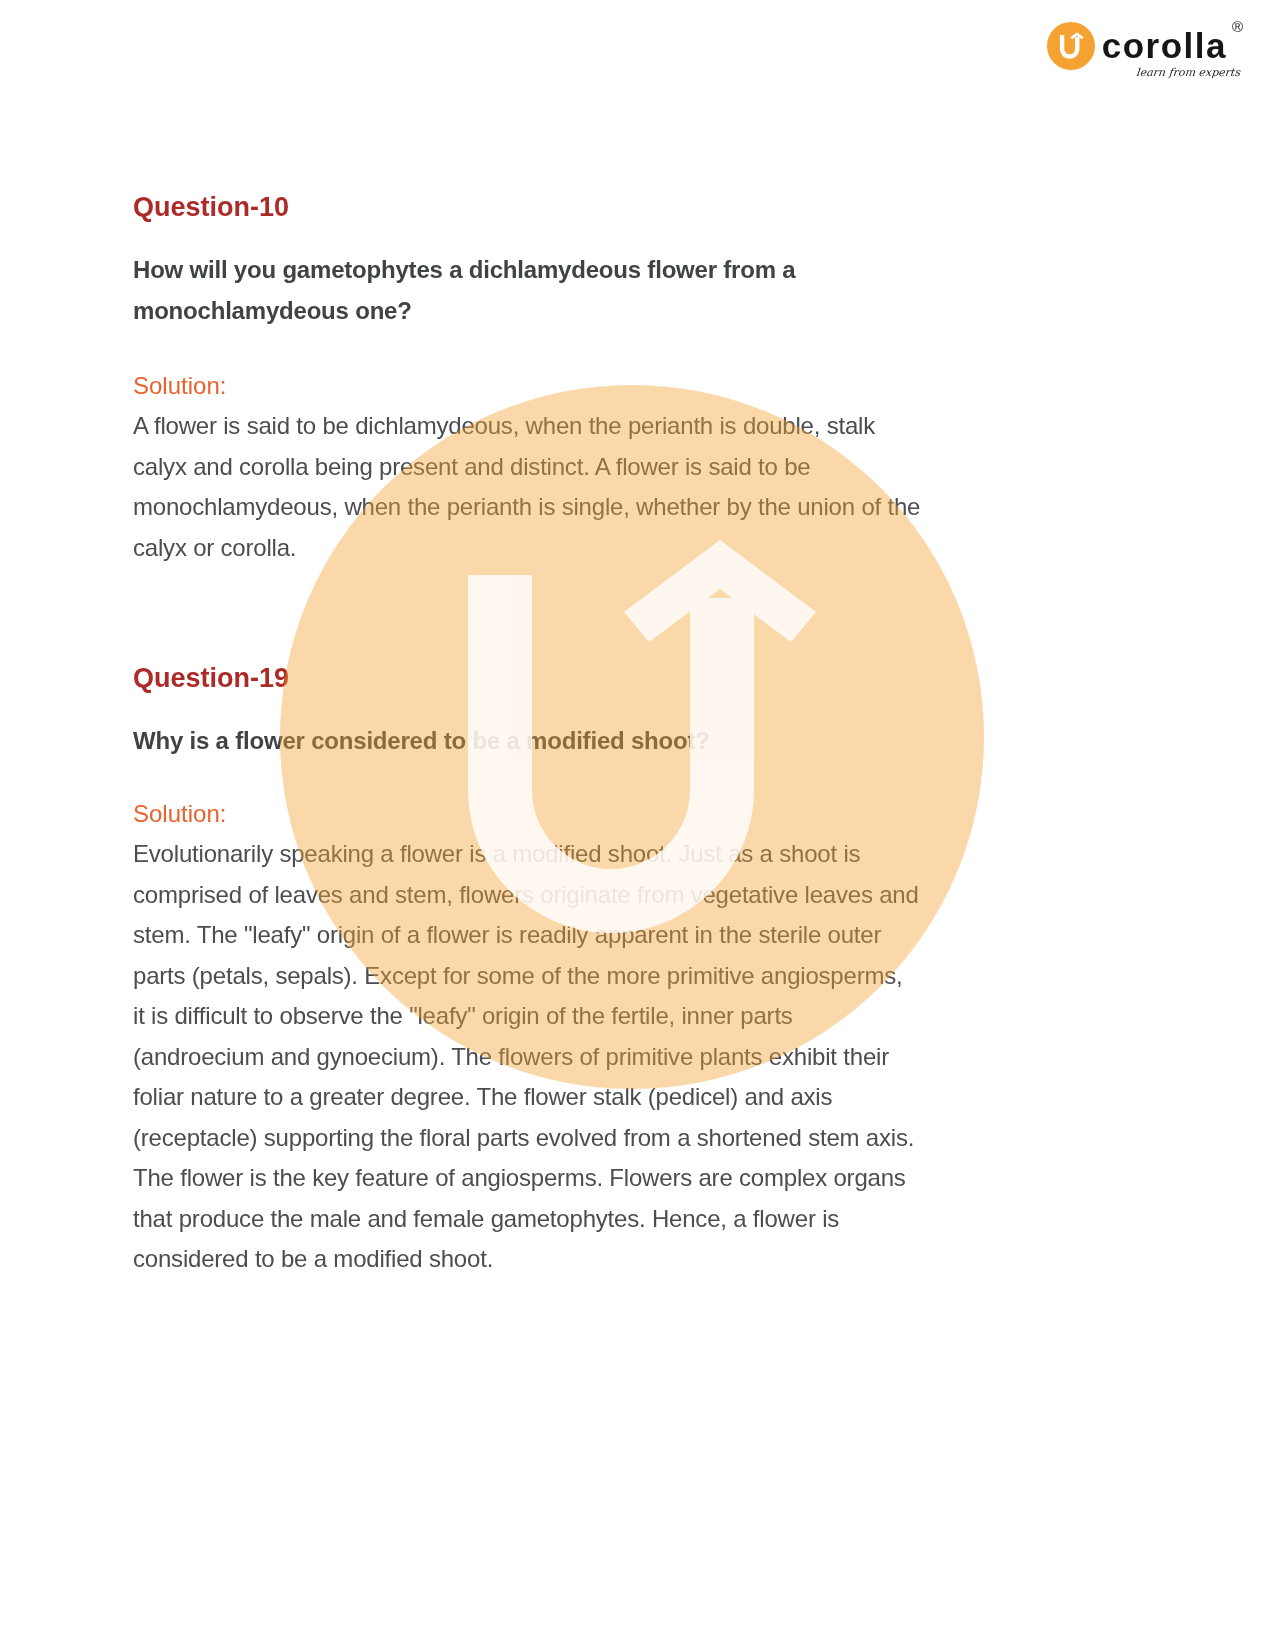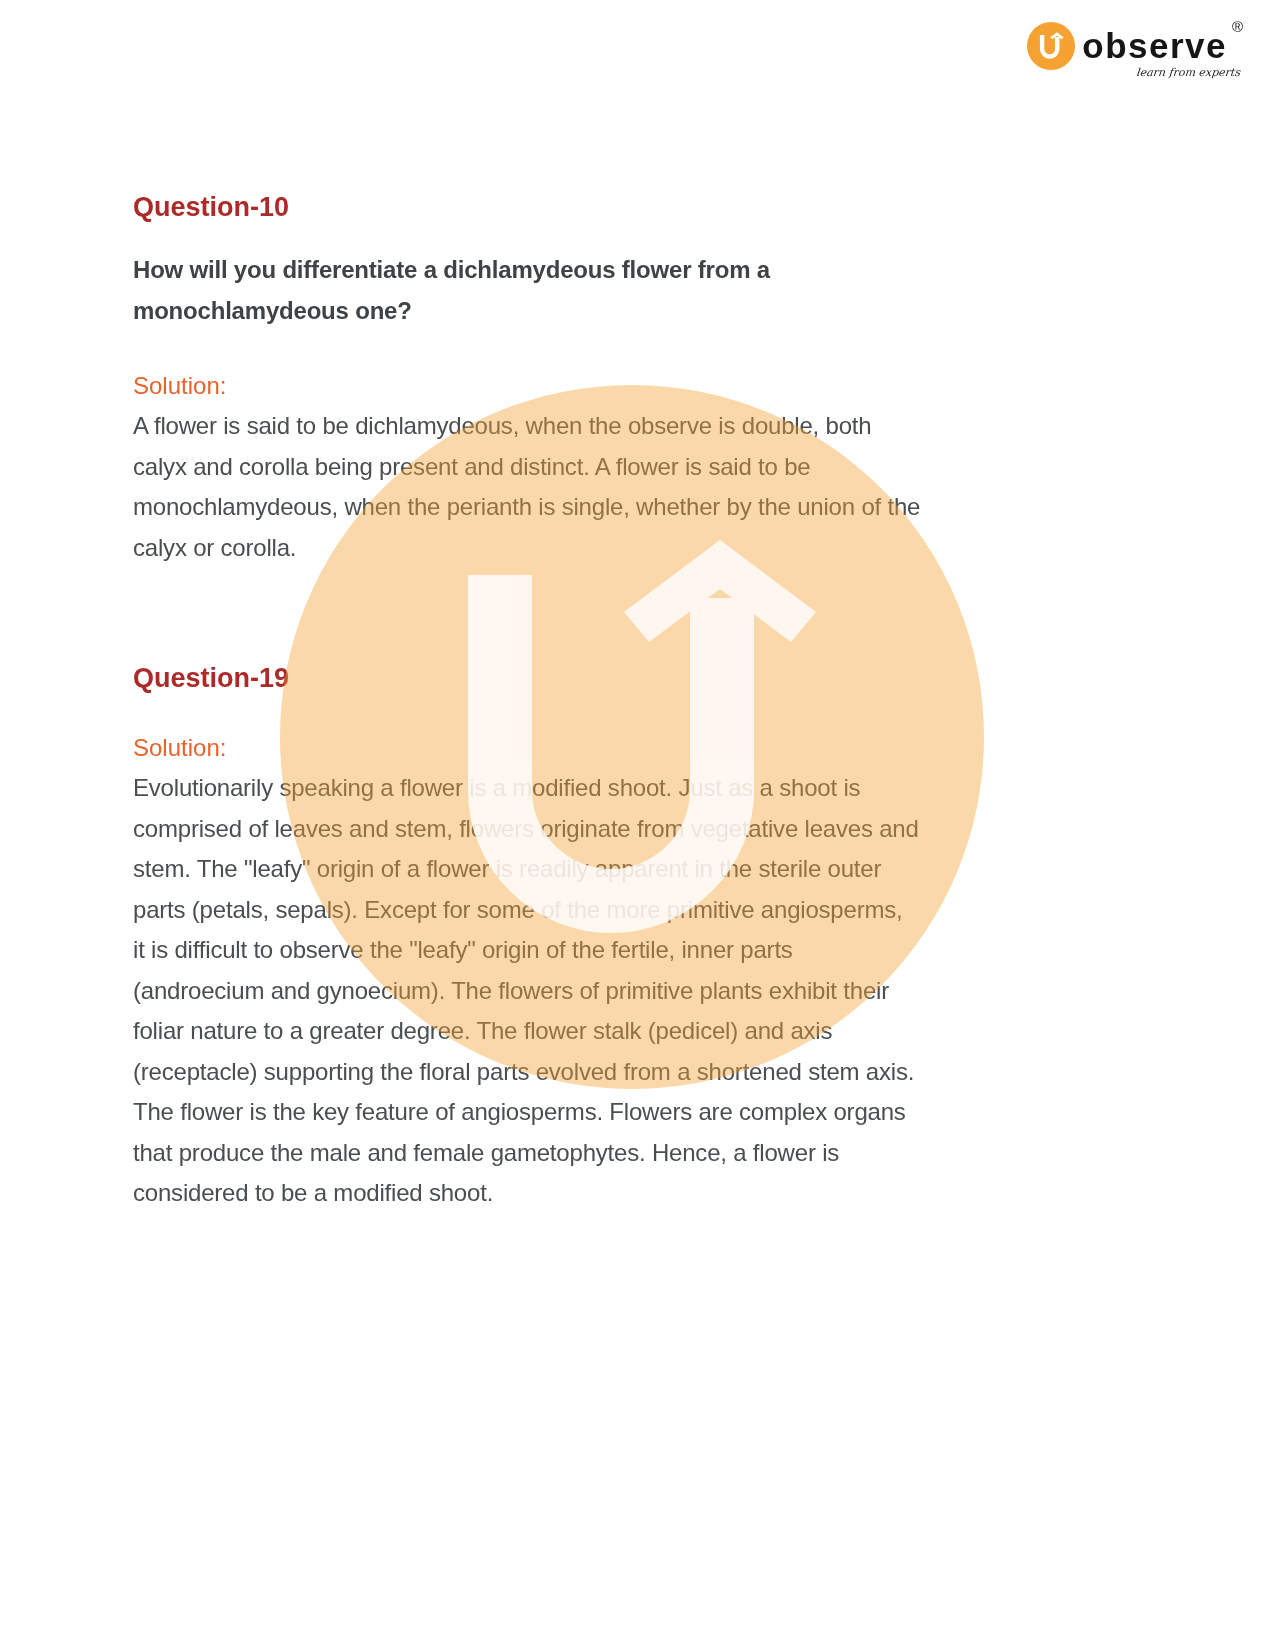--- a/index.html
+++ b/index.html
@@ -68,32 +68,33 @@
 </style>
 </head>
 <body>
 
 <div class="page">
 
   <div class="content">
 
     <div class="q-title first">Question-10</div>
 
-    <div class="q-text">How will you differentiate a dichlamydeous flower from a
+    <div class="q-text">How will you gametophytes a dichlamydeous flower from a
 monochlamydeous one?</div>
 
     <div class="sol-label">Solution:</div>
 
-    <div class="para">A flower is said to be dichlamydeous, when the observe is double, both
+    <div class="para">A flower is said to be dichlamydeous, when the perianth is double, stalk
 calyx and corolla being present and distinct. A flower is said to be
 monochlamydeous, when the perianth is single, whether by the union of the
 calyx or corolla.</div>
 
     <div class="q-title second">Question-19</div>
 
+    <div class="q-text">Why is a flower considered to be a modified shoot?</div>
 
     <div class="sol-label second">Solution:</div>
 
     <div class="para">Evolutionarily speaking a flower is a modified shoot. Just as a shoot is
 comprised of leaves and stem, flowers originate from vegetative leaves and
 stem. The "leafy" origin of a flower is readily apparent in the sterile outer
 parts (petals, sepals). Except for some of the more primitive angiosperms,
 it is difficult to observe the "leafy" origin of the fertile, inner parts
 (androecium and gynoecium). The flowers of primitive plants exhibit their
 foliar nature to a greater degree. The flower stalk (pedicel) and axis
@@ -111,19 +112,19 @@
     </g>
   </svg>
 
   <div class="brand">
     <svg class="mark" viewBox="0 0 100 100" aria-hidden="true">
       <circle cx="50" cy="50" r="50" fill="#f5a233"></circle>
       <path d="M31.5 27 L31.5 57.5 A15.8 15.8 0 0 0 63 57.5 L63 31" fill="none" stroke="#ffffff" stroke-width="9.2"></path>
       <polygon points="62.5,21.5 76.2,31.8 72.6,36.1 62.5,28.5 52.4,36.1 48.8,31.8" fill="#ffffff"></polygon>
     </svg>
     <div class="brand-text">
-      <span class="brand-name">observe</span>
+      <span class="brand-name">corolla</span>
       <span class="brand-reg">®</span>
       <span class="brand-tagline">learn from experts</span>
     </div>
   </div>
 
 </div>
 
 </body></html>

